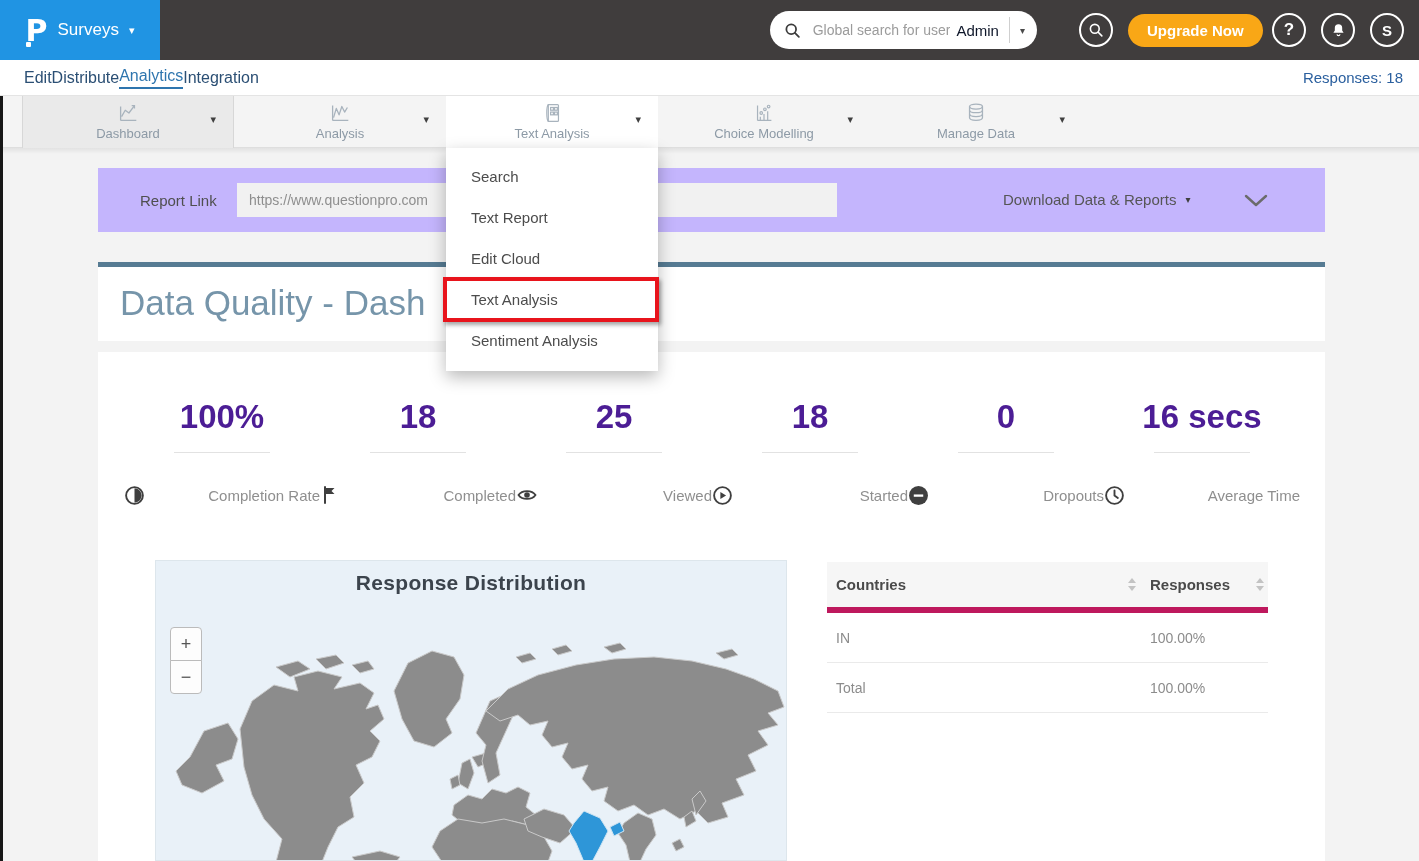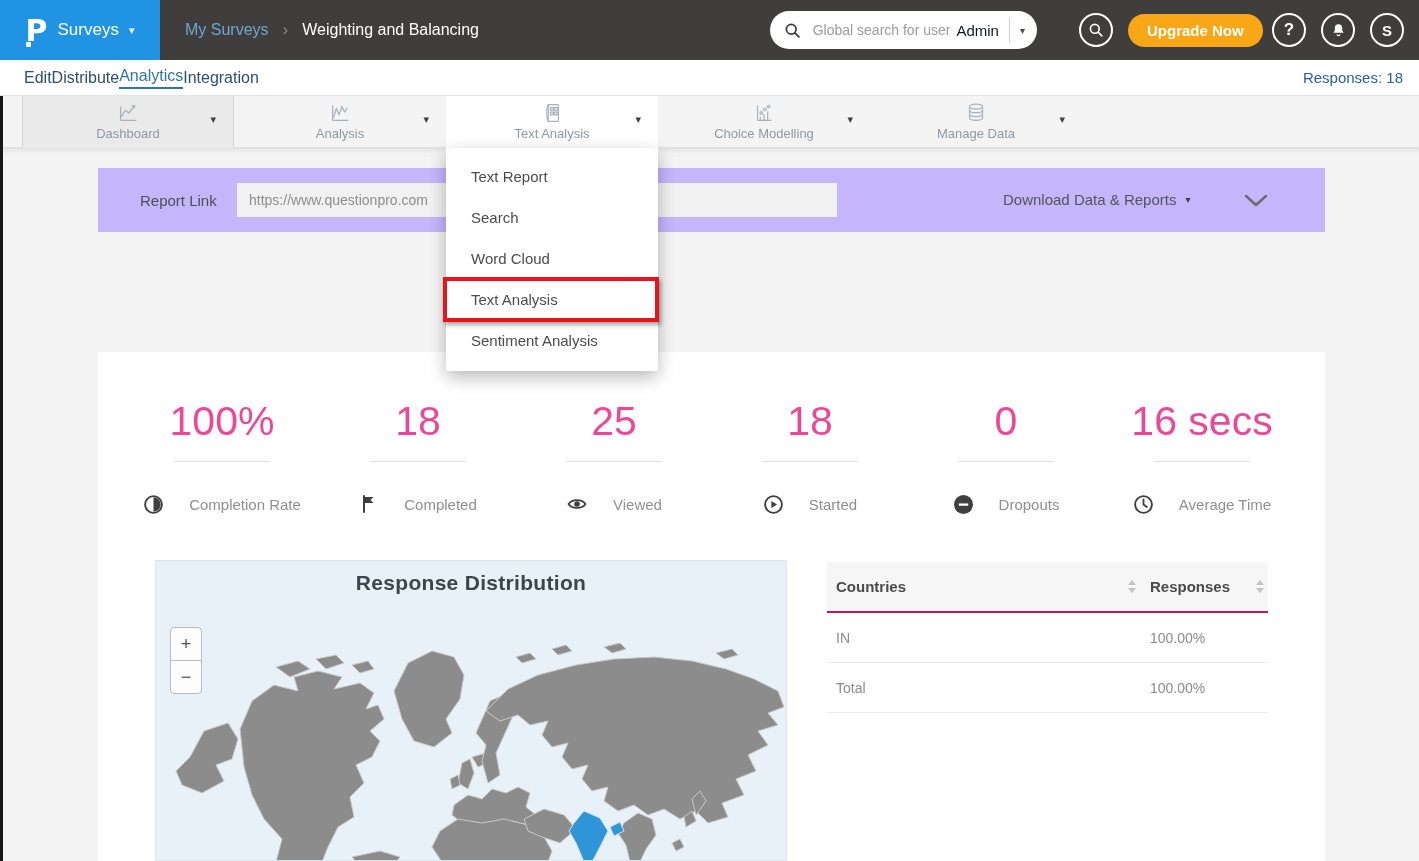--- a/index.html
+++ b/index.html
@@ -80,41 +80,41 @@
 
   
   .title-card { position:absolute; left:98px; top:262px; width:1227px; height:79px; background:#fff;
     border-top:5px solid #567b93; }
   .page-title { position:absolute; left:22px; top:16px; font-size:35px; font-weight:400; color:#7695aa; }
 
   
   .stats-card { position:absolute; left:98px; top:352px; width:1227px; height:509px; background:#fff; }
   .stats-row { position:absolute; left:26px; top:46px; width:1176px; display:flex; }
   .stat { flex:1; text-align:center; }
-  .stat-value { font-size:41px; font-weight:normal; color:#ec4899; }
+  .stat-value { font-size:33px; font-weight:bold; color:#4c1d95; }
   .stat-divider { width:96px; margin:16px auto 13px auto; border-top:1px solid #e2e2e2; }
-  .stat-meta { display:flex; align-items:center; justify-content:center; gap:25px; color:#3f3f3f;margin-top:32px; }
+  .stat-meta { display:flex; align-items:center; justify-content:space-between; gap:25px; color:#3f3f3f;margin-top:32px; }
   .stat-label { font-size:15px; color:#8f8f8f; }
 
   
   .map-card { position:absolute; left:57px; top:208px; width:632px; height:301px; background:#e9f1f8;
     border:1px solid #dde6ec; overflow:hidden; }
   .map-title { position:absolute; left:0; top:10px; width:100%; text-align:center;
     font-size:21px; font-weight:bold; color:#3c444d; letter-spacing:0.3px; }
   .world-svg { position:absolute; left:0; top:0; }
   .zoom-ctl { position:absolute; left:14px; top:66px; width:32px; z-index:5; }
   .zoom-btn { width:32px; height:34px; background:#fdfdfd; border:1px solid #bbb; color:#555;
     font-size:18px; cursor:pointer; font-family:"Liberation Sans",sans-serif; line-height:1; }
   .zoom-in { border-radius:4px 4px 0 0; }
   .zoom-out { border-radius:0 0 4px 4px; margin-top:-1px; }
 
   
   .geo-table { position:absolute; left:729px; top:210px; width:441px; }
   .gt-header { display:flex; align-items:center; height:51px; background:#f6f6f6;
-    border-bottom:2px solid #be185d; font-size:15px; font-weight:bold; color:#4a4a4a; }
+    border-bottom:6px solid #be185d; font-size:15px; font-weight:bold; color:#4a4a4a; }
   .th-countries { flex:1; display:flex; align-items:center; justify-content:space-between; padding:0 14px 0 9px; cursor:pointer; }
   .th-responses { width:118px; display:flex; align-items:center; justify-content:space-between; padding-right:4px; cursor:pointer; }
   .sort { display:inline-flex; flex-direction:column; gap:3px; }
   .sort i { display:block; width:0; height:0; border-left:4px solid transparent; border-right:4px solid transparent; }
   .sort .up { border-bottom:5px solid #c3c3c3; }
   .sort .down { border-top:5px solid #c3c3c3; }
   .gt-row { display:flex; align-items:center; height:50px; border-bottom:1px solid #eaeaea;
     font-size:14px; color:#8c8c8c; }
   .td-country { flex:1; padding-left:9px; }
   .td-response { width:118px; }
@@ -124,25 +124,20 @@
 
 <div class="screen">
 
   <div class="header">
     <div class="logo-block">
       <span class="logo-p">P</span>
       <span class="logo-dot"></span>
       <span class="app-menu-label">Surveys</span>
       <span class="caret">▾</span>
     </div>
-    <div class="breadcrumb">
-      <span class="crumb-parent">My Surveys</span>
-      <span class="crumb-sep">›</span>
-      <span class="crumb-current">Weighting and Balancing</span>
-    </div>
 
     <div class="search-pill">
       <svg width="17" height="17" viewBox="0 0 20 20">
         <circle cx="8.5" cy="8.5" r="5.7" fill="none" stroke="#3c3c3c" stroke-width="2.1"></circle>
         <path d="M12.8 12.8 L17.5 17.5" stroke="#3c3c3c" stroke-width="2.1" stroke-linecap="round"></path>
       </svg>
       <input class="search-input" type="text" placeholder="Global search for user" style="">
       <span class="search-scope">Admin</span>
       <span class="scope-divider"></span>
       <span class="scope-caret">▾</span>
@@ -238,20 +233,23 @@
       <span class="download-label">Download Data &amp; Reports</span>
       <span class="download-caret">▾</span>
     </div>
     <span class="collapse-chevron">
       <svg width="24" height="14" viewBox="0 0 24 14">
         <polyline points="2,2 12,11 22,2" fill="none" stroke="currentColor" stroke-width="2.4" stroke-linecap="round" stroke-linejoin="round"></polyline>
       </svg>
     </span>
   </div>
 
+  <div class="title-card">
+    <div class="page-title">Data Quality - Dash</div>
+  </div>
 
   <div class="stats-card">
     <div class="stats-row">
 
       <div class="stat">
         <div class="stat-value">100%</div>
         <div class="stat-divider"></div>
         <div class="stat-meta">
           <svg width="21" height="21" viewBox="0 0 20 20">
             <circle cx="10" cy="10" r="8" fill="none" stroke="#3f3f3f" stroke-width="1.8"></circle>
@@ -383,21 +381,21 @@
         <div class="td-response">100.00%</div>
       </div>
       <div class="gt-row">
         <div class="td-country">Total</div>
         <div class="td-response">100.00%</div>
       </div>
     </div>
   </div>
 
   <div class="dropdown-menu">
+    <div class="menu-item">Search</div>
     <div class="menu-item">Text Report</div>
-    <div class="menu-item">Search</div>
-    <div class="menu-item">Word Cloud</div>
+    <div class="menu-item">Edit Cloud</div>
     <div class="menu-item">Text Analysis</div>
     <div class="menu-item">Sentiment Analysis</div>
   </div>
   <div class="annotation-box"></div>
 
 </div>
 
 </body></html>

